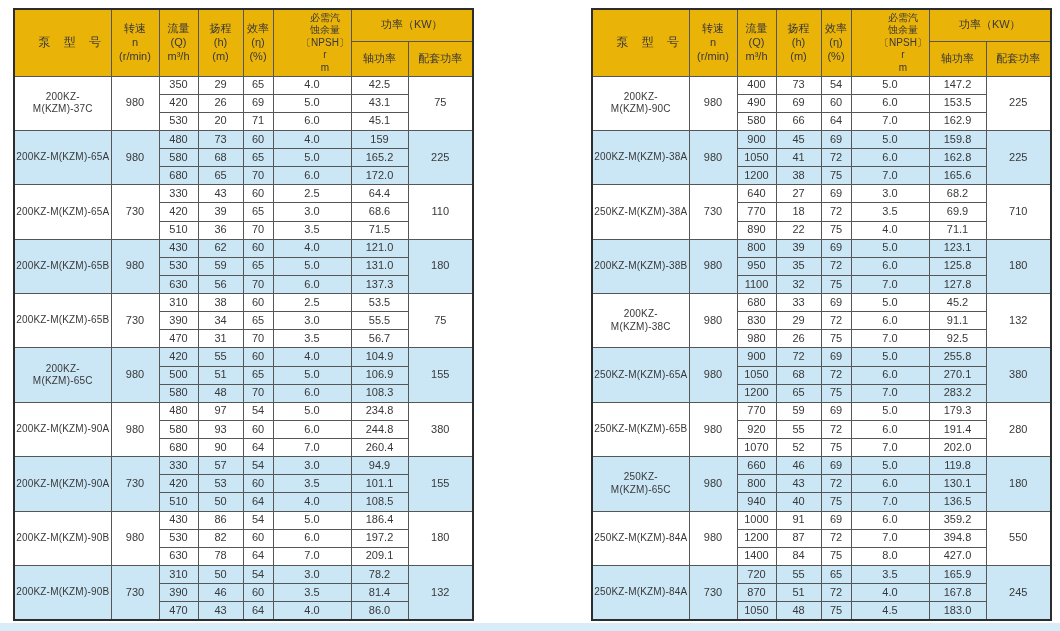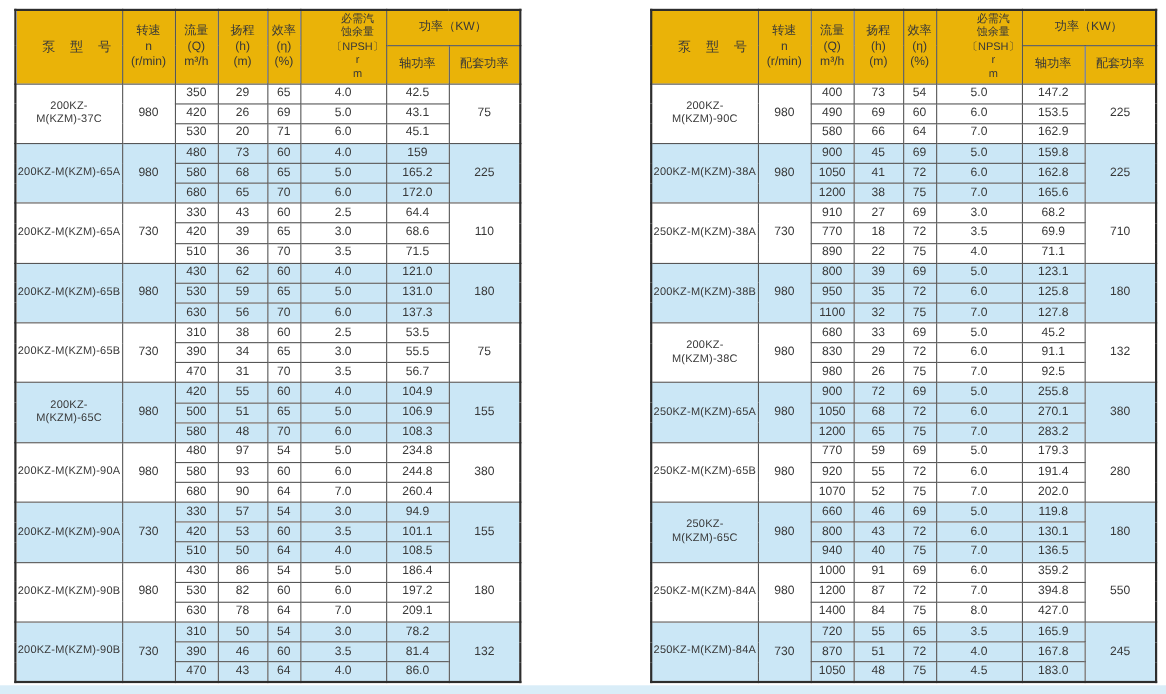--- a/index.html
+++ b/index.html
@@ -426,21 +426,21 @@
         <tr class="hl ">
           <td>1200</td>
           <td>38</td>
           <td>75</td>
           <td>7.0</td>
           <td>165.6</td>
         </tr>
         <tr class="group-start">
           <td rowspan="3" class="model-cell">250KZ-M(KZM)-38A</td>
           <td rowspan="3">730</td>
-          <td>910</td>
+          <td>640</td>
           <td>27</td>
           <td>69</td>
           <td>3.0</td>
           <td>68.2</td>
           <td rowspan="3">710</td>
         </tr>
         <tr class="">
           <td>770</td>
           <td>18</td>
           <td>72</td>

